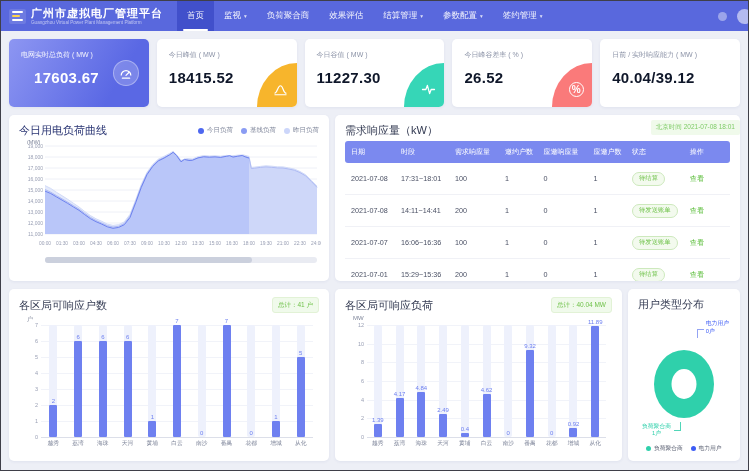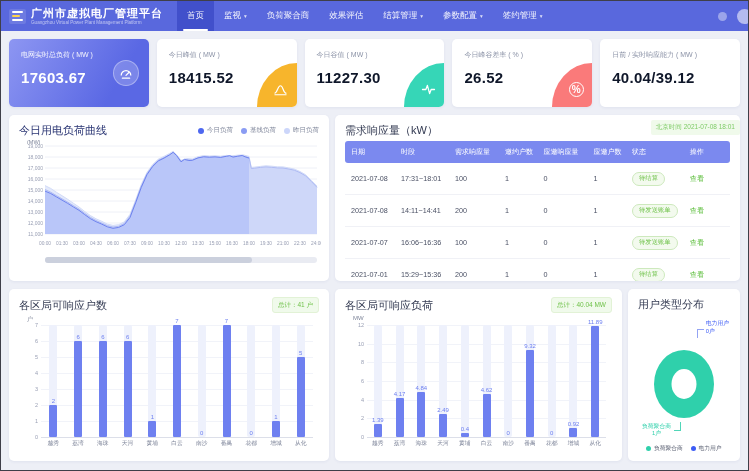--- a/index.html
+++ b/index.html
@@ -33,21 +33,21 @@
   .panel-title { font-size:11px; font-weight:normal; color:#333a52; white-space:nowrap; }
   .panel-title.accent { color:#2b3674; }
 
   
   .kpi-row { display:flex; gap:8px; height:68px; margin-bottom:8px; }
   .kpi-card { flex:1; background:#fff; border-radius:5px; position:relative; padding:11px 12px; overflow:hidden; box-shadow:0 1px 3px rgba(50,70,140,.07); }
   .kpi-label { font-size:7px; color:#8c93a7; margin-bottom:9px; white-space:nowrap; }
   .kpi-value { font-size:15px; font-weight:bold; color:#0f172a; letter-spacing:.3px; white-space:nowrap; }
   .kpi-card.primary { background:linear-gradient(120deg,#8d96f2 0%,#5a68e4 75%); }
   .kpi-card.primary .kpi-label { color:rgba(255,255,255,.92); }
-  .kpi-card.primary .kpi-value { color:#fff; }
+  .kpi-card.primary .kpi-value { color:#fff;margin-left:13px; }
   .kpi-quarter { position:absolute; right:0; bottom:0; width:40px; height:44px; border-top-left-radius:100%; display:flex; align-items:center; justify-content:center; padding:8px 0 0 8px; }
   .kpi-quarter svg { width:15px; height:15px; }
   .kpi-quarter .pct { color:#fff; font-size:10px; font-weight:bold; border:1.3px solid #fff; border-radius:50%; width:15px; height:15px; display:flex; align-items:center; justify-content:center; }
   .kpi-circle { position:absolute; right:10px; top:50%; transform:translateY(-50%); width:26px; height:26px; border-radius:50%; background:rgba(255,255,255,.2); border:1px solid rgba(255,255,255,.35); display:flex; align-items:center; justify-content:center; }
   .kpi-circle svg { width:16px; height:16px; }
 
   
   .mid-row { display:flex; gap:6px; height:166px; margin-bottom:8px; }
   .chart-panel { width:320px; }
   .curve-legend { display:flex; gap:8px; align-items:center; }

